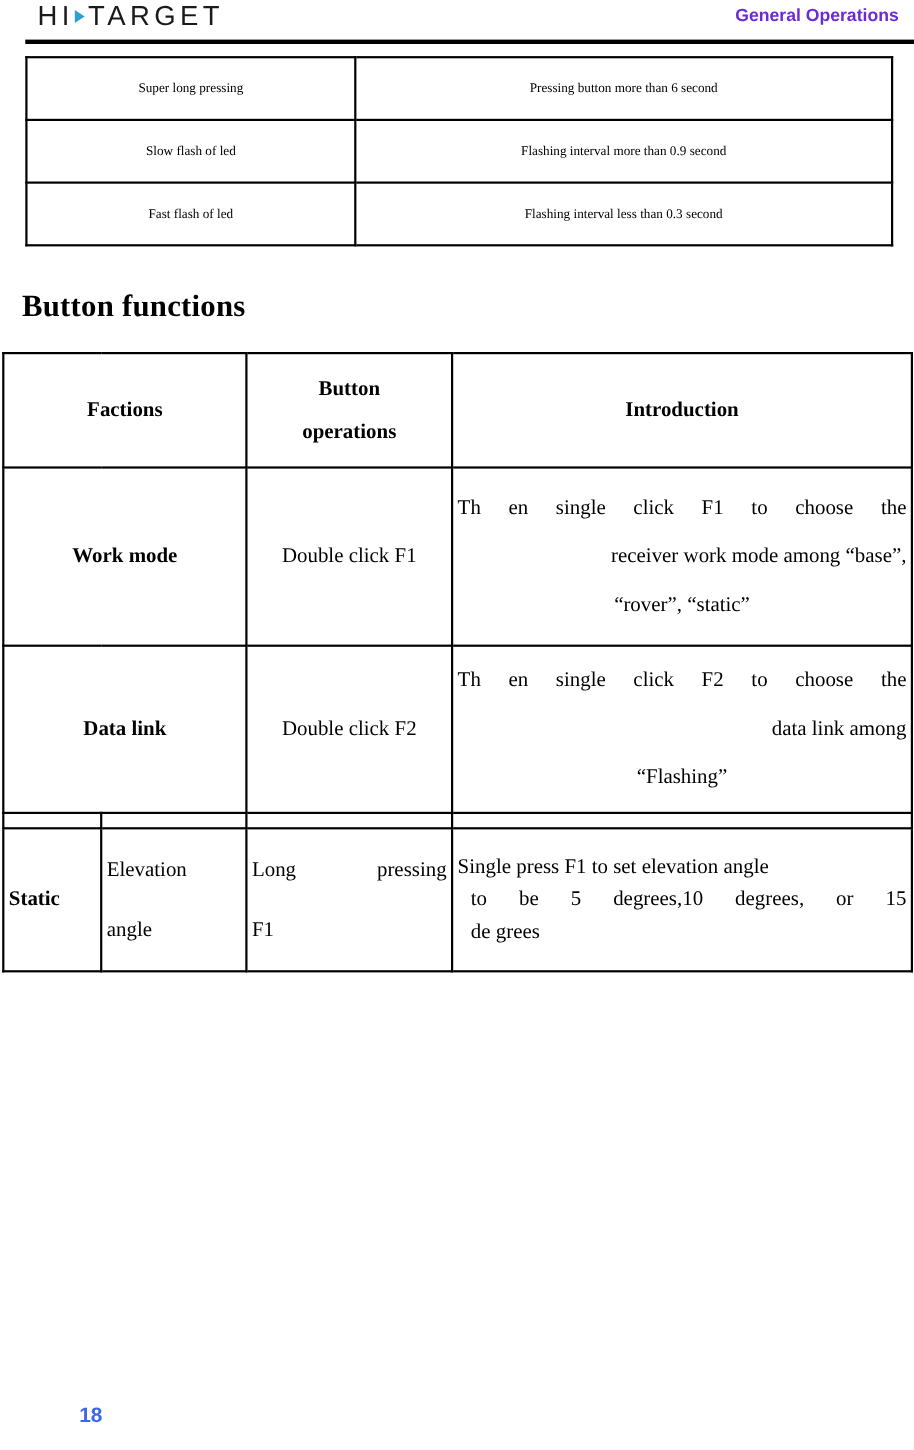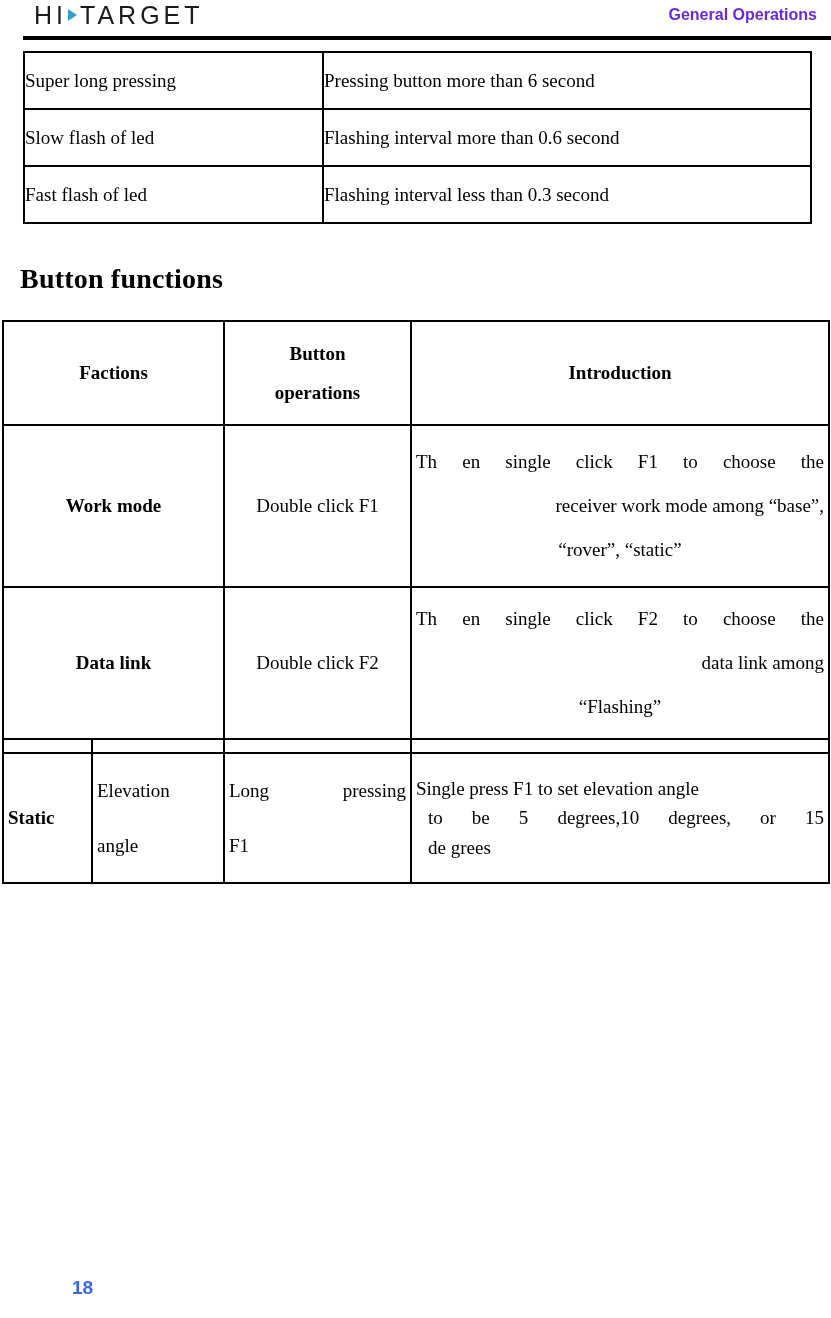--- a/index.html
+++ b/index.html
@@ -83,21 +83,22 @@
 
   
   .table-top {
     position: absolute;
     left: 23px;
     top: 51px;
     width: 783px;
   }
   .table-top td {
     height: 55px;
-    font-size: 19px;
+    text-align: center;
+    font-size: 12px;
     margin-top: 12px;
   }
   .table-top .c1 { width: 297px; }
   .table-top .c2 { width: 486px; }
 
   
   .section-heading {
     position: absolute;
     left: 20px;
     top: 263px;
@@ -220,21 +221,21 @@
 </div>
 
 <table class="table-top">
   <tbody>
     <tr>
       <td class="c1">Super long pressing</td>
       <td class="c2">Pressing button more than 6 second</td>
     </tr>
     <tr>
       <td class="c1">Slow flash of led</td>
-      <td class="c2">Flashing interval more than 0.6 second</td>
+      <td class="c2">Flashing interval more than 0.9 second</td>
     </tr>
     <tr>
       <td class="c1">Fast flash of led</td>
       <td class="c2">Flashing interval less than 0.3 second</td>
     </tr>
   </tbody>
 </table>
 
 <div class="section-heading">Button functions</div>
 

